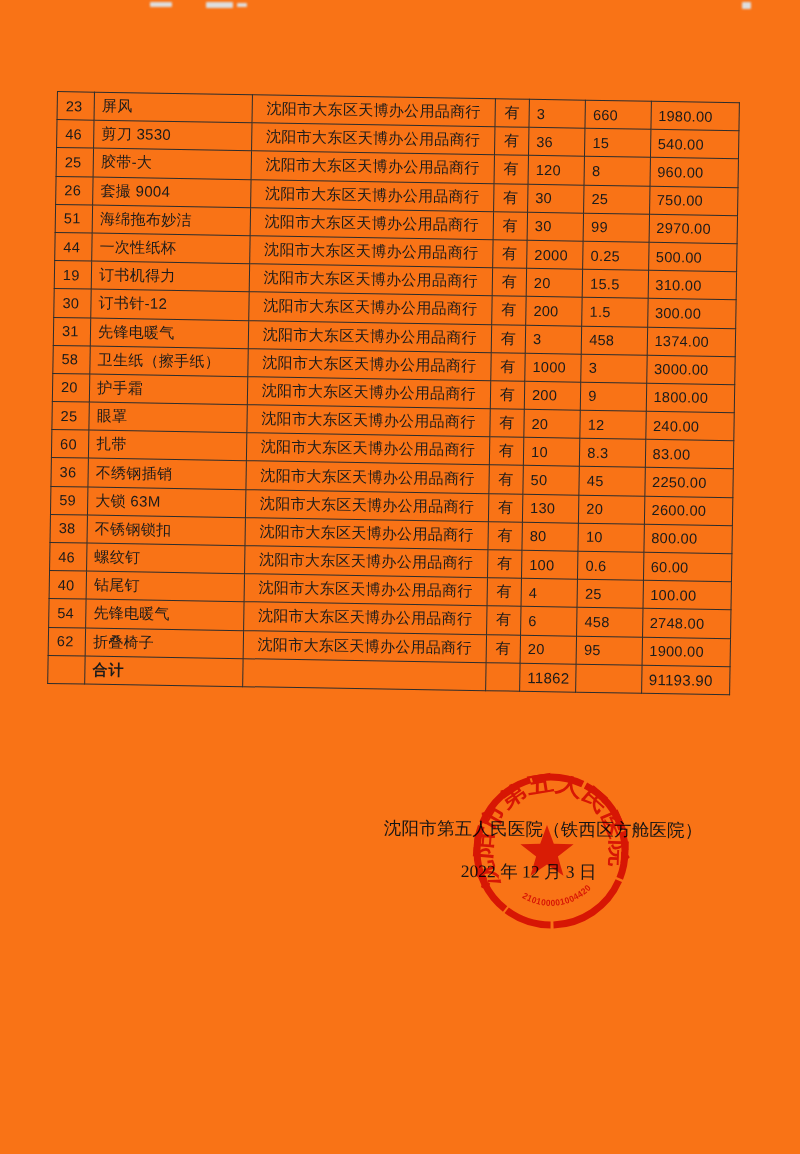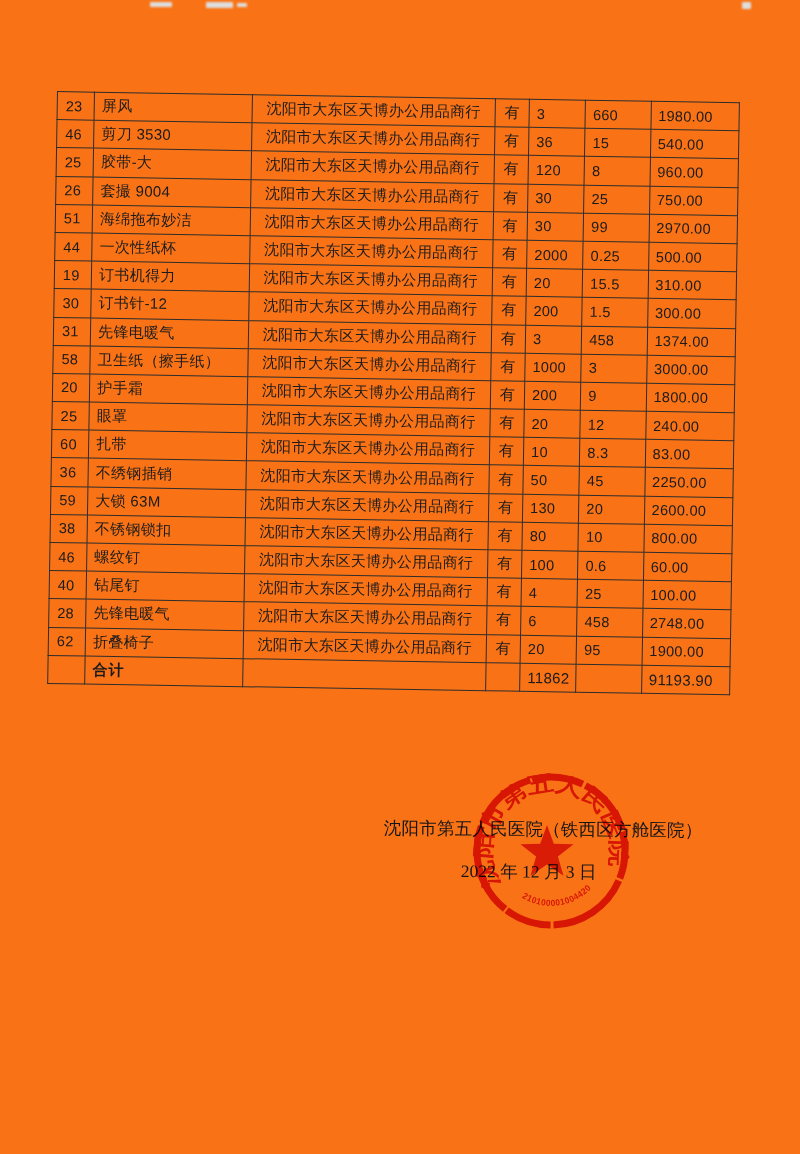--- a/index.html
+++ b/index.html
@@ -252,21 +252,21 @@
           <tr>
       <td class="c-no">40</td>
       <td class="c-name">钻尾钉</td>
       <td class="c-supplier">沈阳市大东区天博办公用品商行</td>
       <td class="c-mark">有</td>
       <td>4</td>
       <td>25</td>
       <td>100.00</td>
     </tr>
           <tr>
-      <td class="c-no">28</td>
+      <td class="c-no">54</td>
       <td class="c-name">先锋电暖气</td>
       <td class="c-supplier">沈阳市大东区天博办公用品商行</td>
       <td class="c-mark">有</td>
       <td>6</td>
       <td>458</td>
       <td>2748.00</td>
     </tr>
           <tr>
       <td class="c-no">62</td>
       <td class="c-name">折叠椅子</td>

